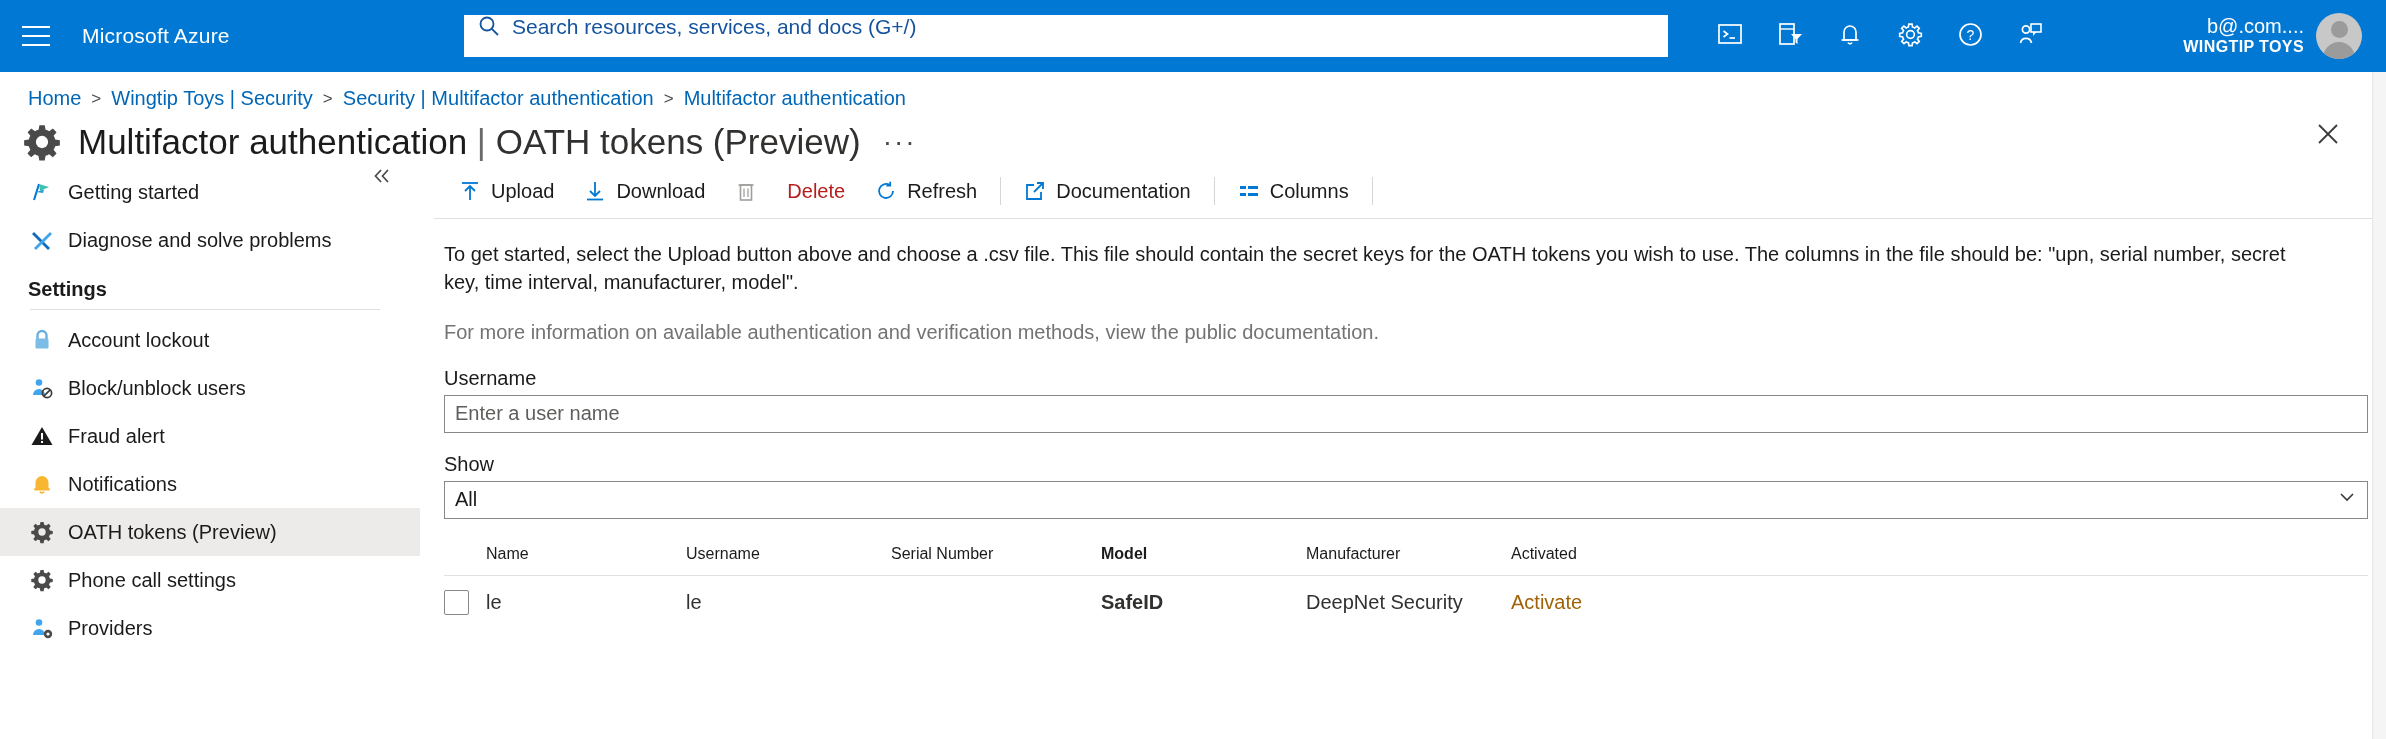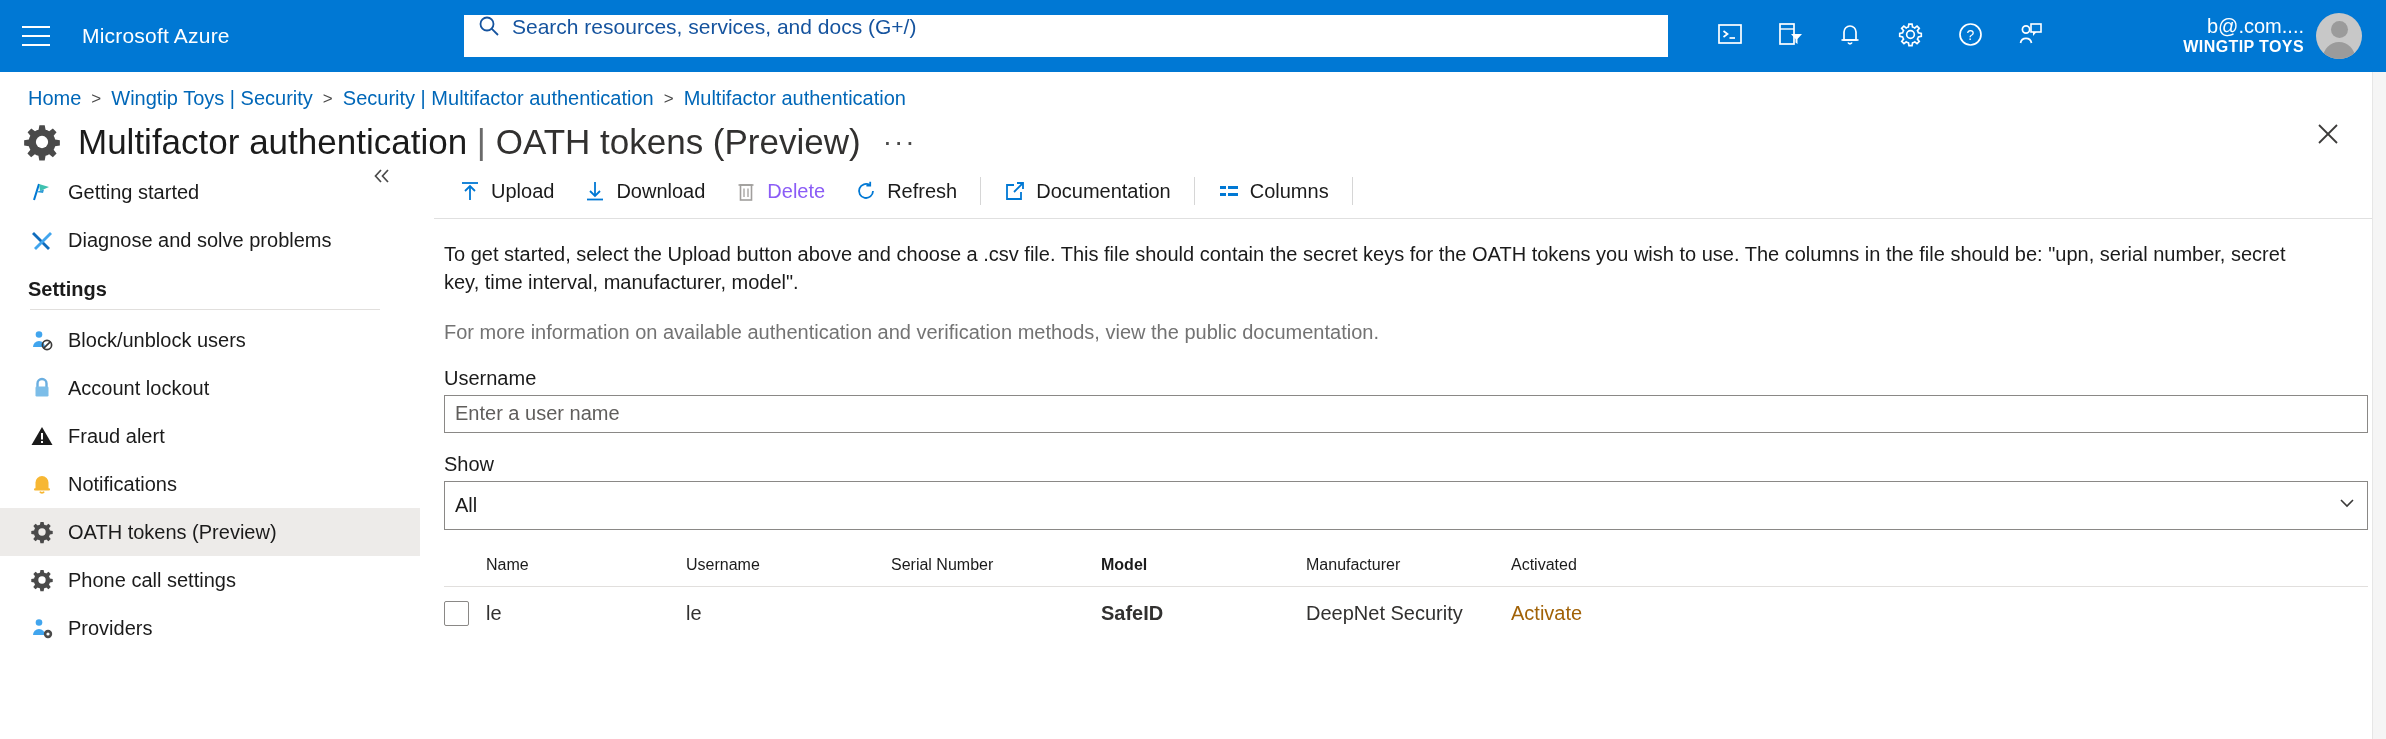--- a/index.html
+++ b/index.html
@@ -160,21 +160,21 @@
     padding-left: 15px;
     gap: 0px;
   }
   .cmd {
     display: flex; align-items: center;
     height: 40px; padding: 0 15px;
     font-size: 20px; color: #1b1b1b;
     cursor: pointer; white-space: nowrap;
   }
   .cmd .cico { display: flex; align-items: center; margin-right: 10px; }
-  .cmd.disabled { color: #8b5cf6; cursor: default; }
+  .cmd.disabled { color: #b91c1c; cursor: default; gap: 20px; }
   .cmd-sep { width: 1px; height: 28px; background: #d6d6d6; margin: 0 8px; }
   .cmd-rule { height: 1px; background: #e0e0e0; margin: 0 10px 0 5px; }
 
   .infoblock {
     padding: 22px 70px 0 15px;
     font-size: 20px; color: #1b1b1b; line-height: 1.38;
   }
   .infolink { color: #737373; cursor: pointer; display: inline-block; margin-top: 23px; }
 
   .field-label {
@@ -185,21 +185,21 @@
   .txtfield {
     width: 100%; height: 38px;
     border: 1px solid #8a8886; background: #fff;
     font-family: "Liberation Sans", sans-serif;
     font-size: 20px; color: #1b1b1b;
     padding: 0 10px;
     outline: none;
   }
   .txtfield::placeholder { color: #605e5c; opacity: 1; }
   .selectfield {
-    width: 100%; height: 49px;
+    width: 100%; height: 38px;
     border: 1px solid #8a8886; background: #fff;
     font-size: 20px; color: #1b1b1b;
     padding: 0 10px;
     display: flex; align-items: center; justify-content: space-between;
     cursor: pointer;
   }
 
   
   .tbl { width: 100%; padding: 0 18px 0 15px; margin-top: 26px; }
   .tbl-head {
@@ -393,37 +393,37 @@
       </span>
       <span class="nav-label">Diagnose and solve problems</span>
     </div>
 
     <div class="nav-section">Settings</div>
     <div class="nav-divider"></div>
 
     <div class="nav-item">
       <span class="nav-ico">
         <svg width="24" height="24" viewBox="0 0 24 24">
+          <path d="M7.5 11 L7.5 7.5 a4.5 4.5 0 0 1 9 0 L16.5 11" fill="none" stroke="#6aaee0" stroke-width="2.4"></path>
+          <rect x="5.5" y="10.5" width="13" height="10" rx="1.2" fill="#7cbde8"></rect>
+        </svg>
+      </span>
+      <span class="nav-label">Account lockout</span>
+    </div>
+
+    <div class="nav-item">
+      <span class="nav-ico">
+        <svg width="24" height="24" viewBox="0 0 24 24">
           <circle cx="9" cy="6.5" r="3.3" fill="#41a5ee"></circle>
           <path d="M3 19 a6 6 0 0 1 12 0 Z" fill="#41a5ee"></path>
           <circle cx="17" cy="17" r="4.6" fill="none" stroke="#3b3a39" stroke-width="1.7"></circle>
           <line x1="13.8" y1="20.2" x2="20.2" y2="13.8" stroke="#3b3a39" stroke-width="1.7"></line>
         </svg>
       </span>
       <span class="nav-label">Block/unblock users</span>
-    </div>
-
-    <div class="nav-item">
-      <span class="nav-ico">
-        <svg width="24" height="24" viewBox="0 0 24 24">
-          <path d="M7.5 11 L7.5 7.5 a4.5 4.5 0 0 1 9 0 L16.5 11" fill="none" stroke="#6aaee0" stroke-width="2.4"></path>
-          <rect x="5.5" y="10.5" width="13" height="10" rx="1.2" fill="#7cbde8"></rect>
-        </svg>
-      </span>
-      <span class="nav-label">Account lockout</span>
     </div>
 
     <div class="nav-item">
       <span class="nav-ico">
         <svg width="24" height="24" viewBox="0 0 24 24">
           <path d="M12 3 L22.5 21 L1.5 21 Z" fill="#1b1b1b"></path>
           <rect x="11" y="9" width="2" height="6.5" fill="#ffffff"></rect>
           <rect x="11" y="17" width="2" height="2" fill="#ffffff"></rect>
         </svg>
       </span>

